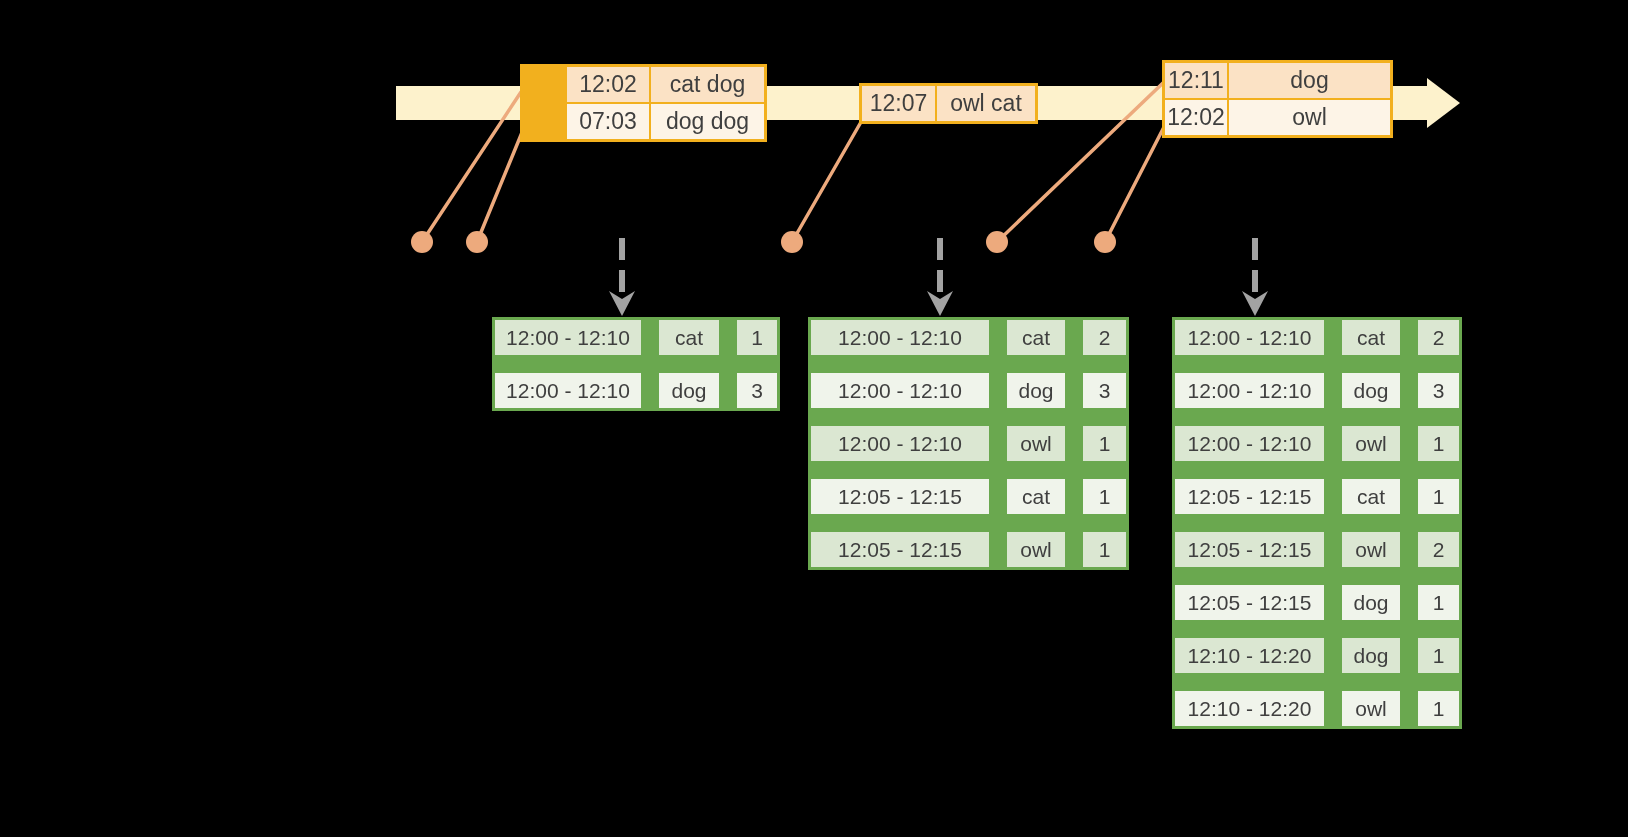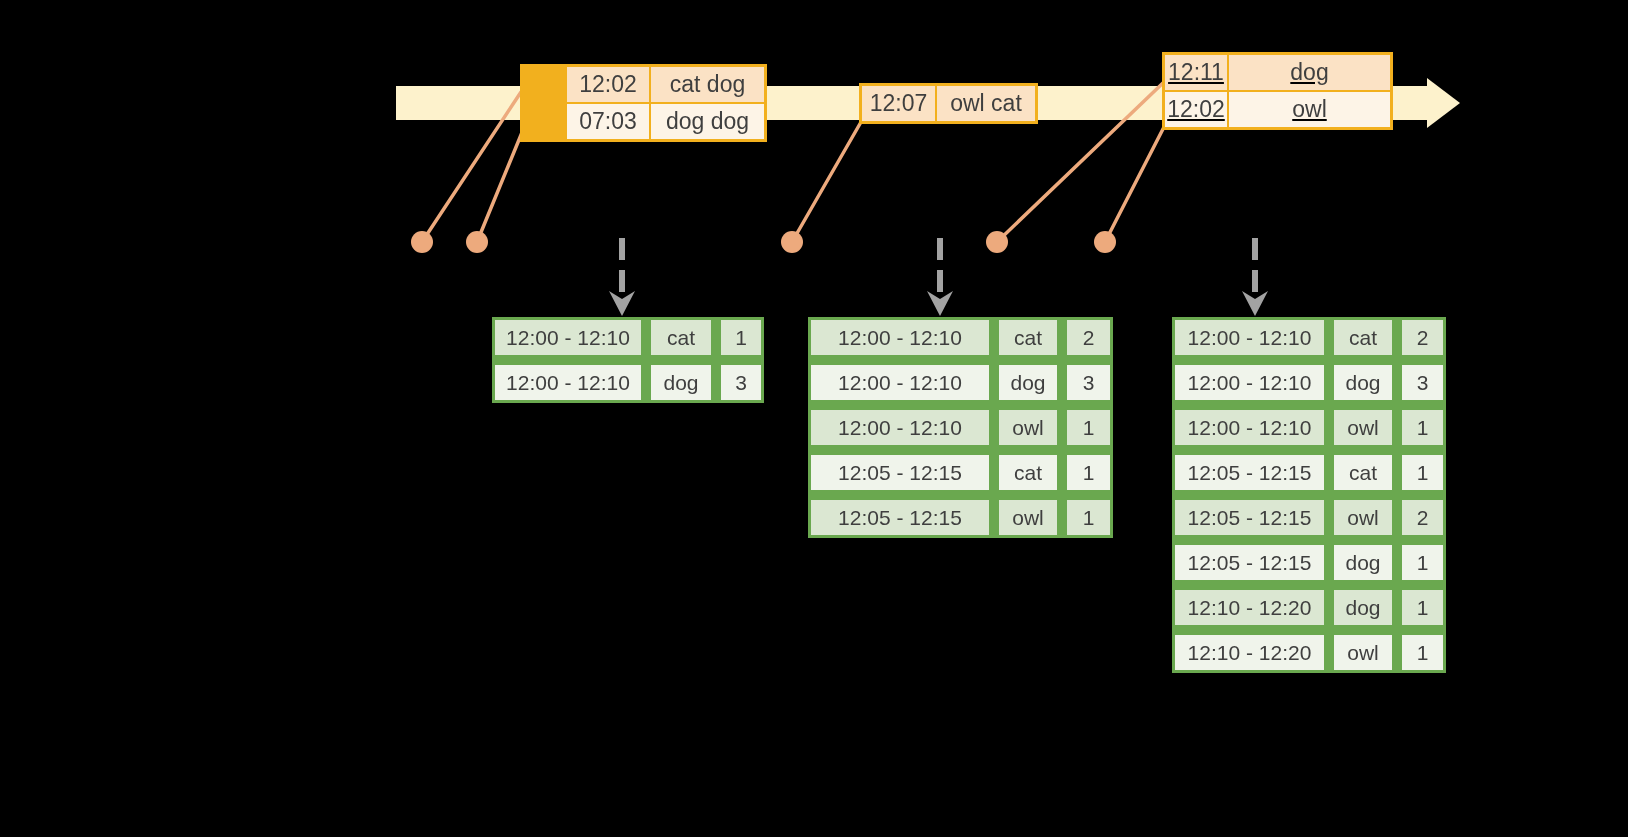--- a/index.html
+++ b/index.html
@@ -23,21 +23,21 @@
     display:flex;align-items:center;justify-content:center;
     font-size:23px;color:var(--ink);
     height:35px;
   }
   .ecell.dark{background:var(--peach-dark);}
   .ecell.light{background:var(--peach-light);}
 
   
   .gtable{
     position:absolute;z-index:2;
-    display:grid;gap:10px;
+    display:grid;gap:18px;
     background:var(--green);
     border:3px solid var(--green);
   }
   .gcell{
     display:flex;align-items:center;justify-content:center;
     font-size:21px;color:var(--ink);
     height:35px;
   }
   .gcell.dark{background:var(--green-dark);}
   .gcell.light{background:var(--green-light);}
@@ -85,21 +85,21 @@
     <div class="ecell dark">cat dog</div>
     <div class="ecell light">07:03</div>
     <div class="ecell light">dog dog</div>
   </div>
 
   <div class="etable" style="left:859px;top:83px;grid-template-columns:73px 98px;">
     <div class="ecell dark">12:07</div>
     <div class="ecell dark">owl cat</div>
   </div>
 
-  <div class="etable" style="left:1162px;top:52px;grid-template-columns:62px 161px;text-decoration:underline;">
+  <div class="etable" style="left:1162px;top:60px;grid-template-columns:62px 161px;">
     <div class="ecell dark">12:11</div>
     <div class="ecell dark">dog</div>
     <div class="ecell light">12:02</div>
     <div class="ecell light">owl</div>
   </div>
 
   <div class="gtable" style="left:492px;top:317px;grid-template-columns:146px 60px 40px;">
     <div class="gcell dark">12:00 - 12:10</div>
     <div class="gcell dark">cat</div>
     <div class="gcell dark">1</div>

